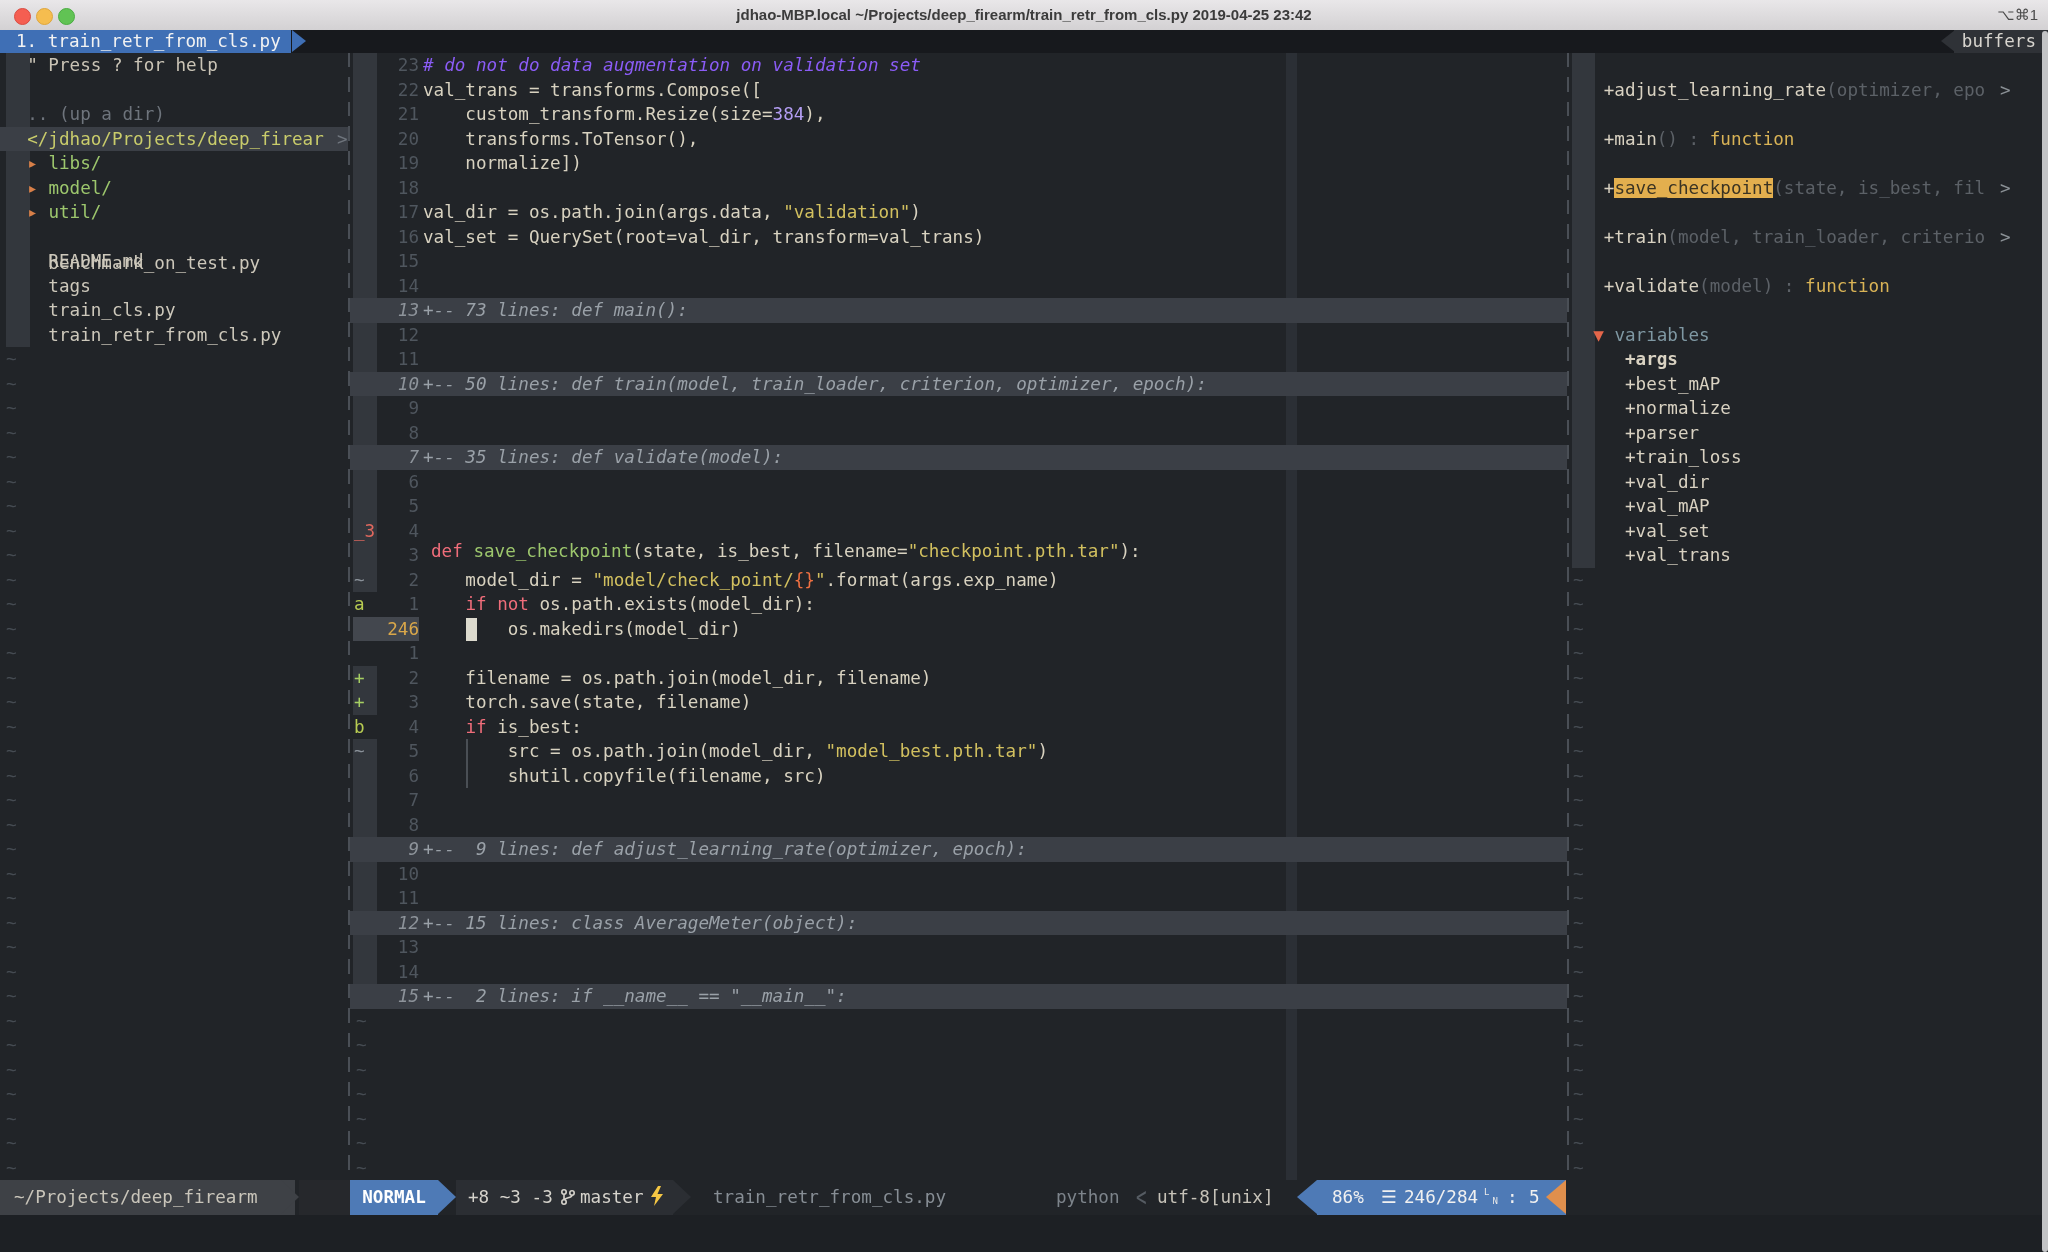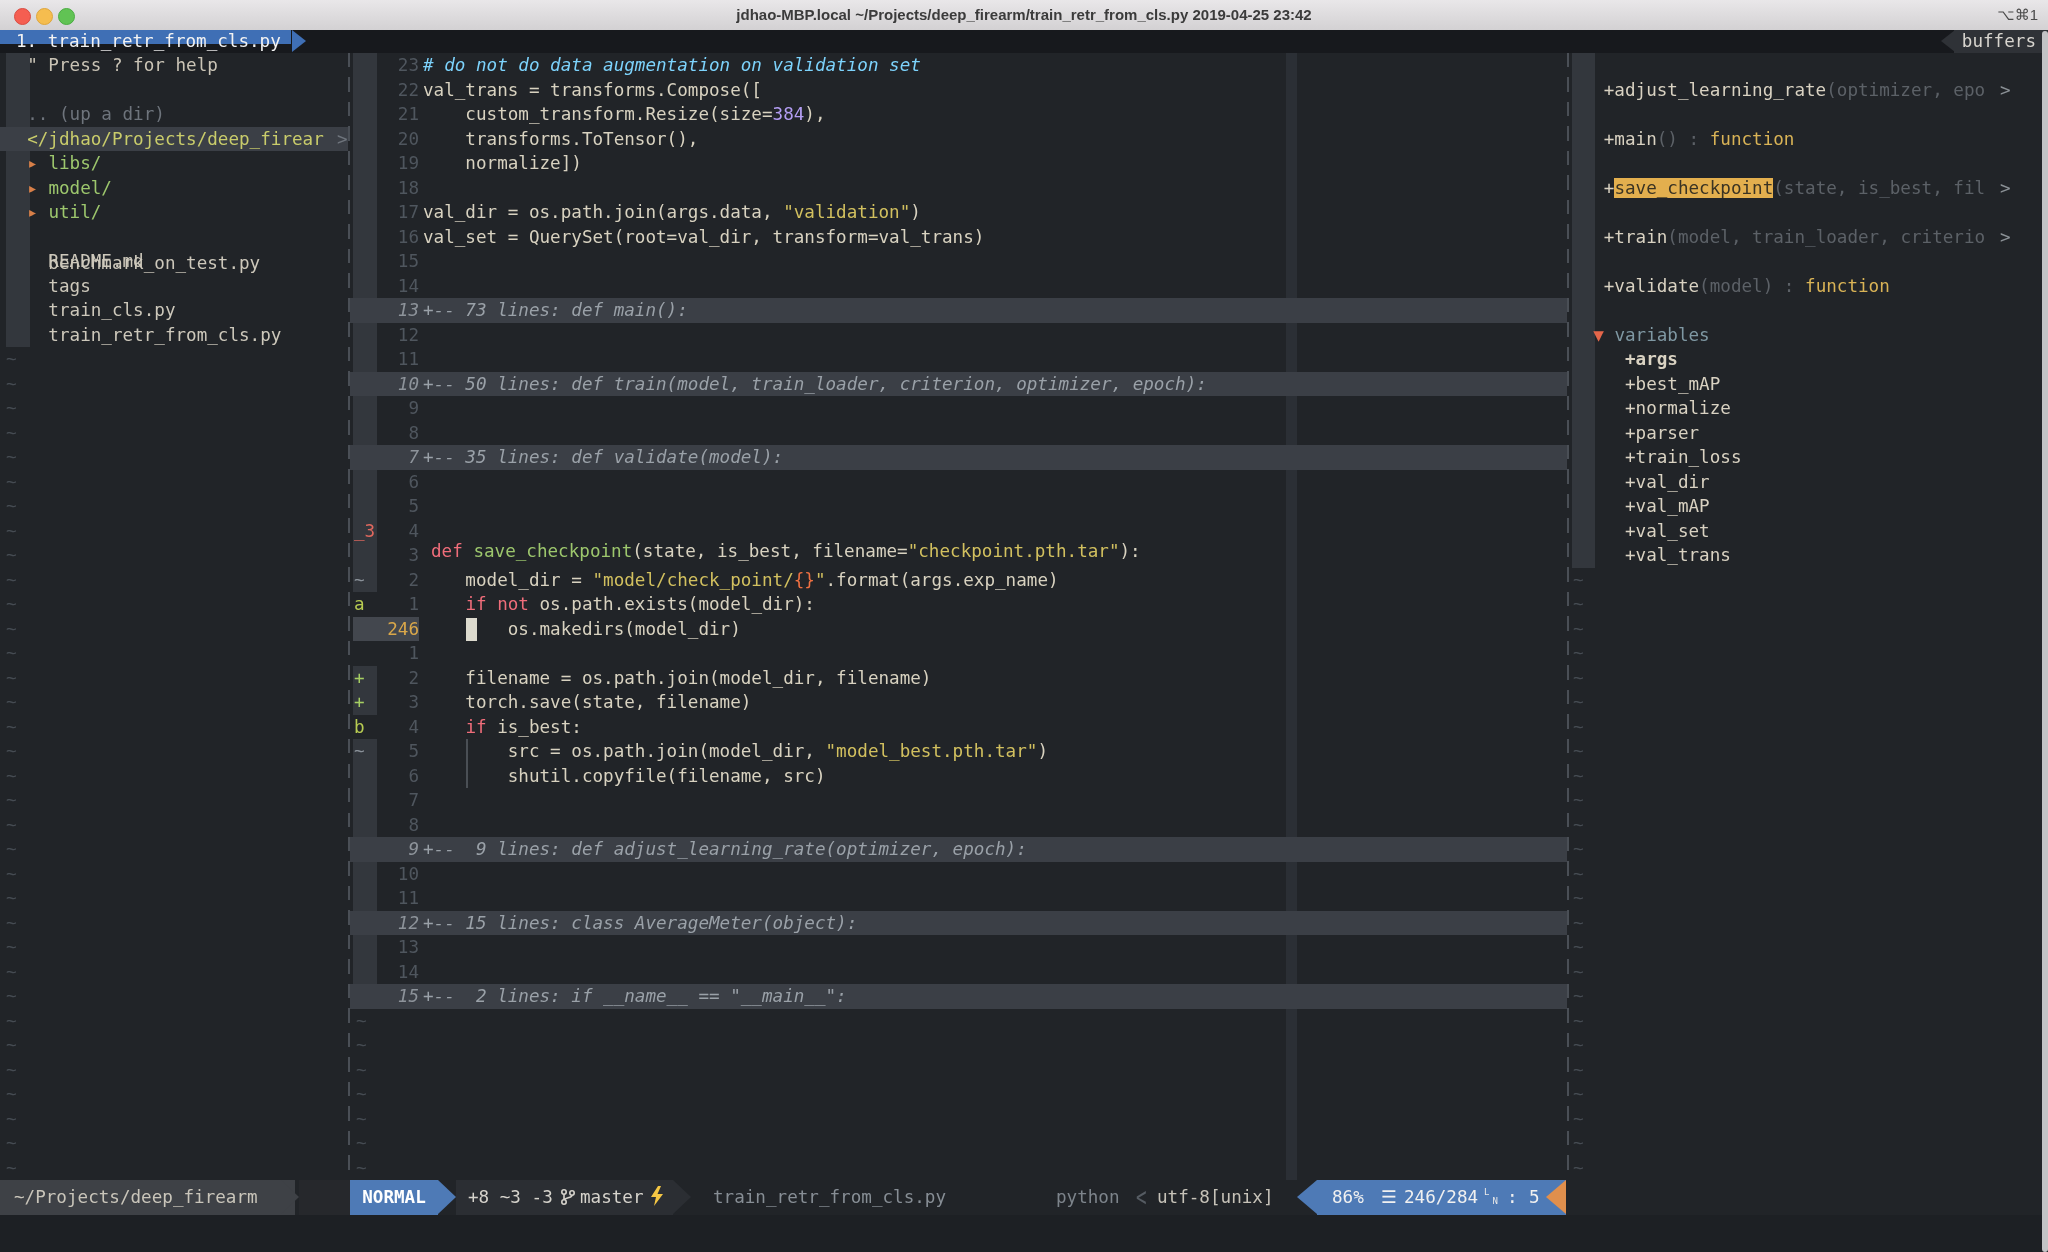--- a/index.html
+++ b/index.html
@@ -9,21 +9,21 @@
   
   #titlebar{position:absolute;left:0;top:0;width:2048px;height:30px;
     background:linear-gradient(#e9e7e9,#d3d1d3);border-bottom:1px solid #a9a7a9;
     font-family:"Liberation Sans",sans-serif;}
   .tl{position:absolute;top:8px;width:15px;height:15px;border-radius:50%;}
   #win-title{position:absolute;left:0;right:0;top:0;height:30px;line-height:30px;text-align:center;
     color:#3b3b3b;font-size:15px;font-weight:bold;}
   #win-shortcut{position:absolute;right:10px;top:0;height:30px;line-height:30px;color:#4a4a4a;font-size:15px;}
   
   #tabline{position:absolute;left:0;top:30px;width:2048px;height:23px;background:#17191d;}
-  #tab-active{position:absolute;left:0;top:0;height:14px;line-height:23px;background:#3f6fb5;color:#f2f2f2;
+  #tab-active{position:absolute;left:0;top:0;height:23px;line-height:23px;background:#3f6fb5;color:#f2f2f2;
     padding:0 10px 0 16px;}
   #tab-arrow{position:absolute;left:292px;top:0;width:0;height:0;
     border-top:11.5px solid transparent;border-bottom:11.5px solid transparent;border-left:14px solid #3f6fb5;}
   #buffers-arrow{position:absolute;right:93px;top:0;width:0;height:0;
     border-top:11.5px solid transparent;border-bottom:11.5px solid transparent;border-right:14px solid #2f3237;}
   #buffers-label{position:absolute;right:0;top:0;height:23px;line-height:23px;background:#2f3237;color:#d8d5cf;
     padding:0 12px 0 8px;}
   
   .row{position:absolute;left:0;width:100%;height:24.5px;line-height:24.5px;}
   .sep{position:absolute;top:53px;width:2px;height:1127px;
@@ -34,21 +34,21 @@
   .nt-help{color:#cac4b6;} .nt-dim{color:#6e747c;} .nt-root{color:#c9cc6b;}
   .nt-arrow{color:#d77f48;} .nt-dir{color:#9dc76d;margin-top:23px;} .nt-file{color:#cdc8bb;}
   #nt-root-bg{position:absolute;left:0;width:348px;height:24.5px;background:#3b3f46;}
   
   .num{position:absolute;left:377px;width:42px;text-align:right;color:#4f565e;}
   .codetext{position:absolute;left:423px;}
   .sign{position:absolute;left:354px;width:24px;}
   .fold-bg{position:absolute;left:350px;width:1217px;height:24.5px;background:#3b3f46;}
   .fold-num{color:#8d939a;font-style:italic;}
   .fold-text{color:#9aa1a8;font-style:italic;}
-  .tx{color:#d8d2c0;} .cm{color:#7dd3fc;font-style:italic;margin-top:32px;} .k{color:#ef6d7a;} .f{color:#9dc76d;}
+  .tx{color:#d8d2c0;} .cm{color:#8b5cf6;font-style:italic;margin-top:32px;} .k{color:#ef6d7a;} .f{color:#9dc76d;}
   .s{color:#d2c05f;} .nu{color:#b39df3;} .o{color:#ee7042;}
   #cursor{position:absolute;left:466px;width:11px;height:23px;top:1px;background:#dcdace;}
   .guide{position:absolute;left:466px;top:0;width:2px;height:24.5px;background:#4a4f55;}
   #colorcolumn{position:absolute;left:1286px;top:53px;width:11px;height:1127px;background:#2b2f35;}
   #cursor-gutter{position:absolute;left:353px;width:66px;height:24.5px;background:#43474e;}
   .curnum{color:#d9a74a;}
   
   .tg-tag{color:#d9d2c2;} .tg-sig{color:#5c6167;text-align:center;} .tg-type{color:#d9b356;}
   .tg-fold{color:#e4664a;} .tg-kind{color:#7f98a3;}
   .tg-hl{background:#e3af4e;color:#3a3323;}

